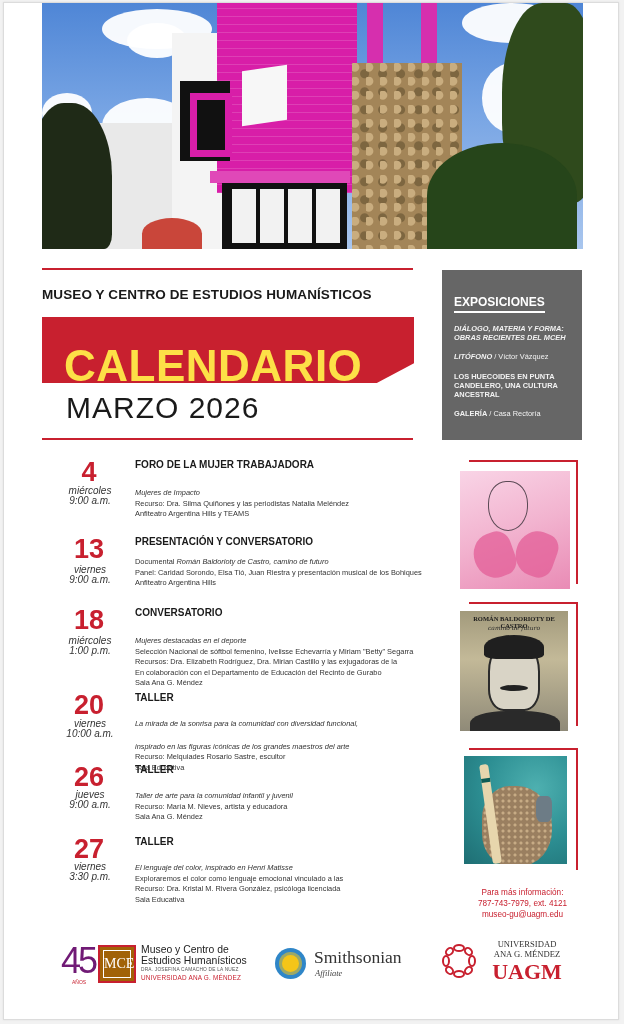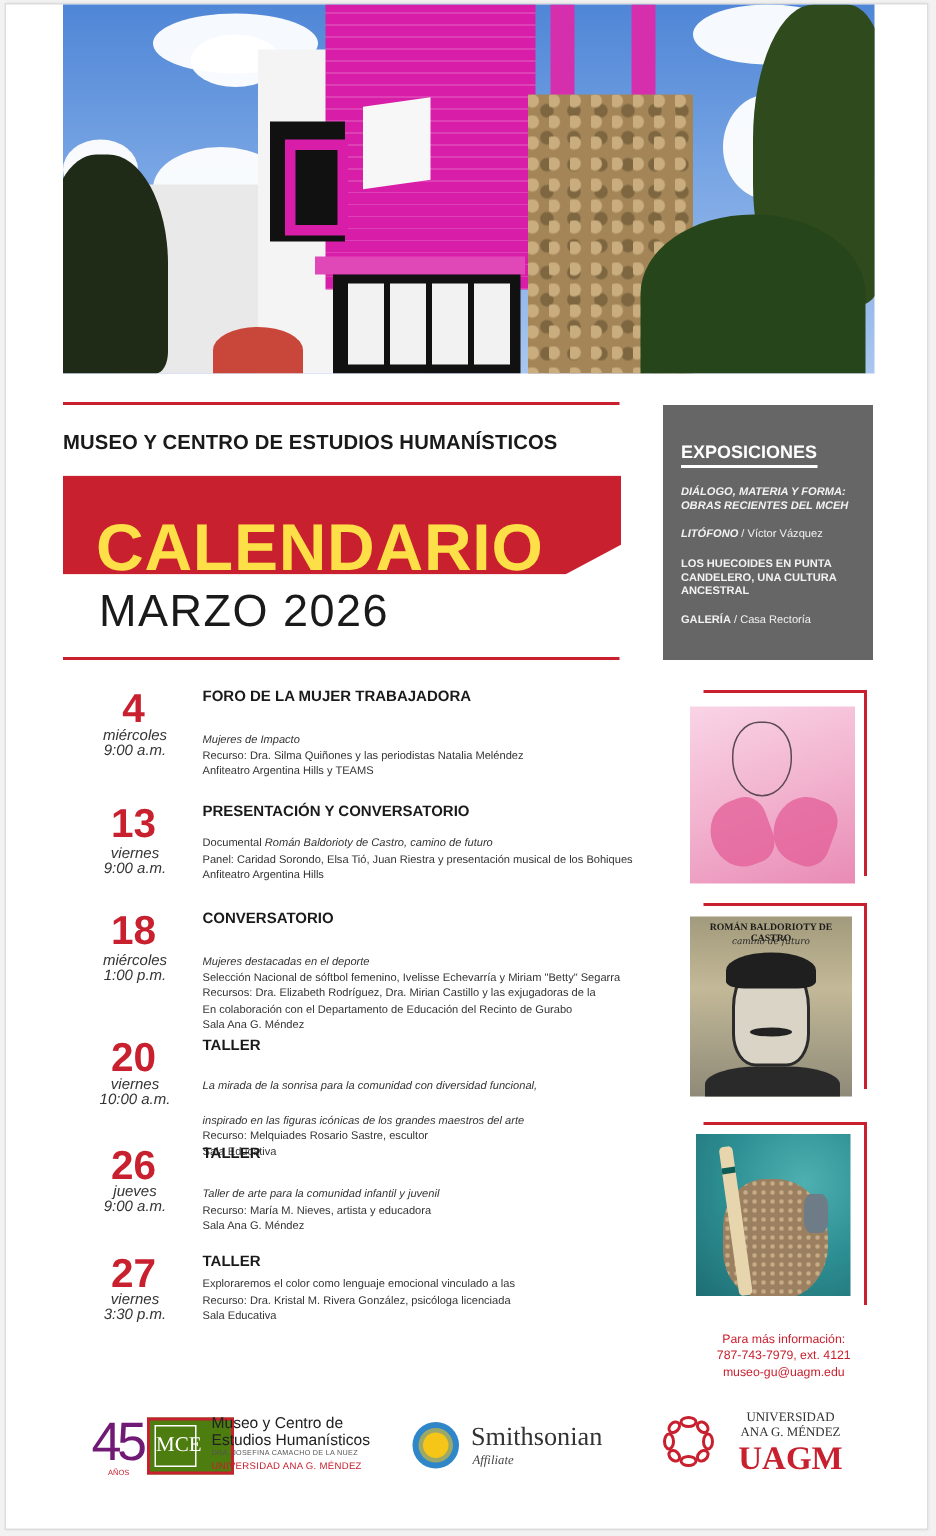--- a/index.html
+++ b/index.html
@@ -63,21 +63,21 @@
   .thumb3 .rock { position: absolute; left: 18px; top: 30px; width: 70px; height: 80px; background: #9a7f60; border-radius: 40% 50% 45% 40%; background-image: radial-gradient(circle, #c7ab85 0 1px, transparent 2px); background-size: 6px 6px; }
   .thumb3 .flute { position: absolute; left: 22px; top: 8px; width: 9px; height: 100px; background: #e7d6ad; border-radius: 3px; transform: rotate(-8deg); }
   .thumb3 .flute::before { content: ""; position: absolute; left: 0; top: 14px; width: 9px; height: 4px; background: #0d5c55; }
   .thumb3 .shard { position: absolute; left: 72px; top: 40px; width: 16px; height: 26px; background: #6d7c86; border-radius: 30%; }
 
   .info { position: absolute; left: 456px; top: 884px; width: 125px; text-align: center; font-size: 8.2px; line-height: 11px; color: #c8202f; }
 
   
   .logo45 { position: absolute; left: 57px; top: 940px; font-size: 36px; color: #701a75; font-weight: normal; letter-spacing: -3px; line-height: 36px; font-family: "Liberation Sans Narrow", "Liberation Sans", sans-serif; }
   .logo45-sub { position: absolute; left: 68px; top: 976px; font-size: 5px; color: #c8202f; }
-  .mce-box { position: absolute; left: 94px; top: 942px; width: 58px; height: 38px; background: #4d7c0f; border: 2px solid #c8202f; }
+  .mce-box { position: absolute; left: 94px; top: 942px; width: 38px; height: 38px; background: #a16207; border: 2px solid #c8202f; }
   .mce-box .mce-inner { position: absolute; left: 3px; top: 3px; width: 28px; height: 28px; border: 1.5px solid #fff; color: #fff; font-family: "Liberation Serif", serif; font-size: 14px; text-align: center; line-height: 26px; }
   .mce-text { position: absolute; left: 137px; top: 941px; }
   .mce-text .l1 { font-size: 10.4px; color: #222; line-height: 11px; white-space: nowrap; }
   .mce-text .l2 { font-size: 4.8px; color: #555; line-height: 8px; white-space: nowrap; letter-spacing: 0.2px; }
   .mce-text .l3 { font-size: 6.4px; color: #c8202f; line-height: 8px; white-space: nowrap; letter-spacing: 0.2px; }
 
   .smith-sun { position: absolute; left: 271px; top: 945px; width: 31px; height: 31px; border-radius: 50%; background: #2f86c8; }
   .smith-sun::after { content: ""; position: absolute; left: 7px; top: 7px; width: 17px; height: 17px; border-radius: 50%; background: #f5c518; box-shadow: 0 0 0 3px rgba(245,197,24,0.55); }
   .smith-text { position: absolute; left: 310px; top: 945px; font-family: "Liberation Serif", serif; font-size: 17.5px; color: #333; line-height: 18px; }
   .smith-aff { position: absolute; left: 311px; top: 965px; font-family: "Liberation Serif", serif; font-style: italic; font-size: 8.5px; color: #444; }
@@ -196,20 +196,21 @@
       <div>Sala Ana G. Méndez</div>
     </div>
   </div>
 
   <div class="event" style="top:832px">
     <div class="day">27</div>
     <div class="wd" style="top:27px">viernes</div>
     <div class="wd" style="top:37px">3:30 p.m.</div>
     <div class="title">TALLER</div>
     <div class="desc" style="top:16px">
+      <div class="it">El lenguaje del color, inspirado en Henri Matisse</div>
       <div>Exploraremos el color como lenguaje emocional vinculado a las</div>
       <div>Recurso: Dra. Kristal M. Rivera González, psicóloga licenciada</div>
       <div>Sala Educativa</div>
     </div>
   </div>
 
   <div class="thumb-frame" style="left:465px;top:457px;width:109px;height:124px;"></div>
   <div class="thumb thumb1" style="left:456px;top:468px;width:110px;height:118px;">
     <div class="face"></div>
     <div class="wing" style="left:14px;top:62px;transform:rotate(-20deg)"></div>

